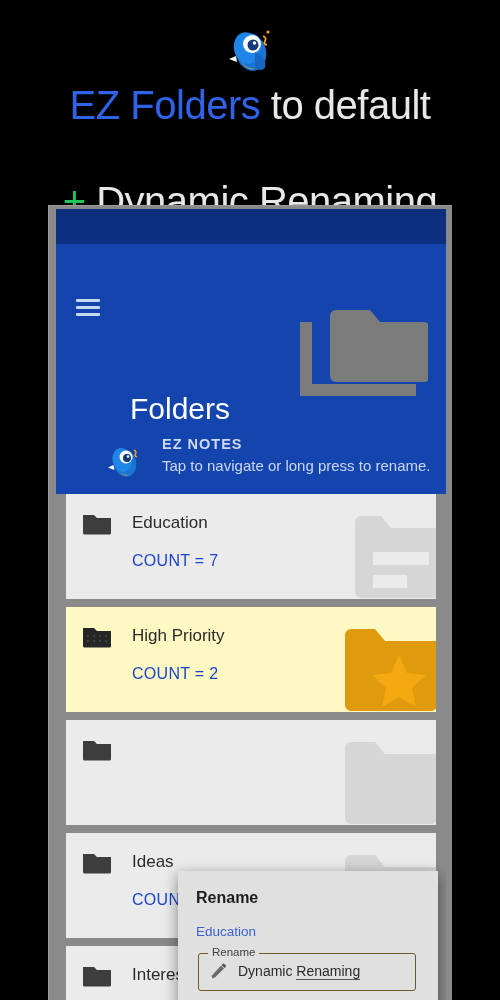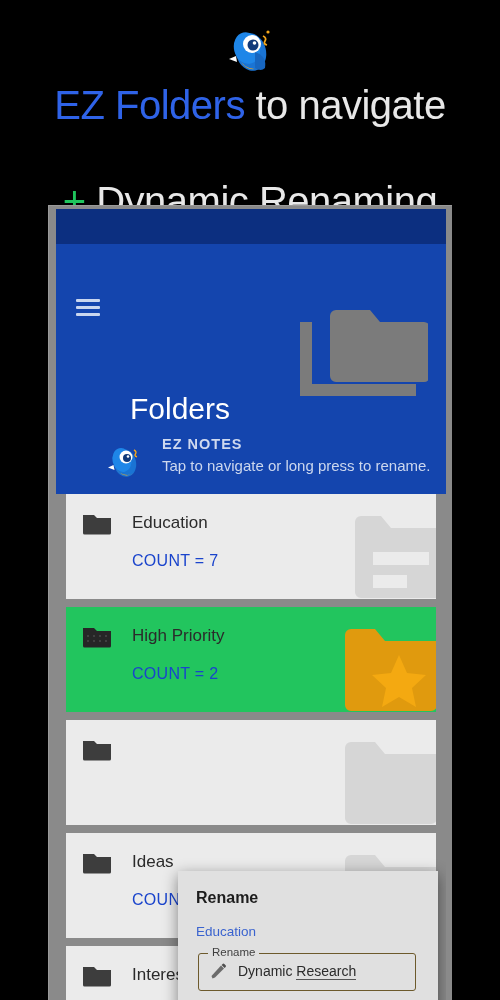--- a/index.html
+++ b/index.html
@@ -154,21 +154,21 @@
     box-sizing: border-box;
     background: #8a8a8a;
   }
   .card {
     position: relative;
     height: 105px;
     margin-bottom: 8px;
     background: #ebebeb;
     overflow: hidden;
   }
-  .card.highlight { background: #22c55e; }
+  .card.highlight { background: #fef9c3; }
   .card-wm {
     position: absolute;
     right: 0;
     top: 0;
     width: 105px;
     height: 105px;
     overflow: hidden;
   }
   .card-folder-name {
     position: absolute;
@@ -273,21 +273,21 @@
       <path d="M30 30 Q42 34 40 46 Q36 50 30 46 Z" fill="#1766c0"></path>
       <circle cx="27" cy="22" r="9" fill="#ffffff"></circle>
       <circle cx="28" cy="23" r="5.5" fill="#123a7a"></circle>
       <circle cx="29.5" cy="21" r="1.8" fill="#ffffff"></circle>
       <path d="M11 34 L4 37 L12 40 Z" fill="#ffffff"></path>
       <path d="M38 14 q4 2 2 5 q-2 3 2 4" stroke="#f5a81c" stroke-width="1.8" fill="none"></path>
       <circle cx="43" cy="10" r="1.6" fill="#f5a81c"></circle>
     </svg>
   </div>
   <div class="promo-line promo-line1">
-    <span class="accent-blue">EZ Folders</span><span> to navigate</span>
+    <span class="accent-blue">EZ Folders</span><span> to default</span>
   </div>
   <div class="promo-line promo-line2">
     <span class="accent-green">+</span><span> Dynamic Renaming</span>
   </div>
 </div>
 
 <div class="device">
   <div class="screen">
 
     <div class="statusbar"></div>
@@ -422,20 +422,20 @@
 
       <div class="tf-box"></div>
       <div class="tf-legend">Rename</div>
       <div class="tf-pencil">
         <svg viewBox="0 0 17 17" width="17" height="17">
           <path d="M1.5 13 L2.5 15.5 L5 14.5 L14 5.5 L11 2.5 Z" fill="#6b6b6b"></path>
           <path d="M11.6 1.9 L14.6 4.9 L15.6 3.9 a1.2 1.2 0 0 0 0 -1.7 l-1.3 -1.3 a1.2 1.2 0 0 0 -1.7 0 Z" fill="#4f4f4f"></path>
         </svg>
       </div>
       <div class="tf-value">
-        <span>Dynamic </span><span class="misspell">Research</span>
+        <span>Dynamic </span><span class="misspell">Renaming</span>
       </div>
       <div class="dlg-help">Use empty for default name</div>
 
     </div>
 
   </div>
 </div>
 
 </body></html>

